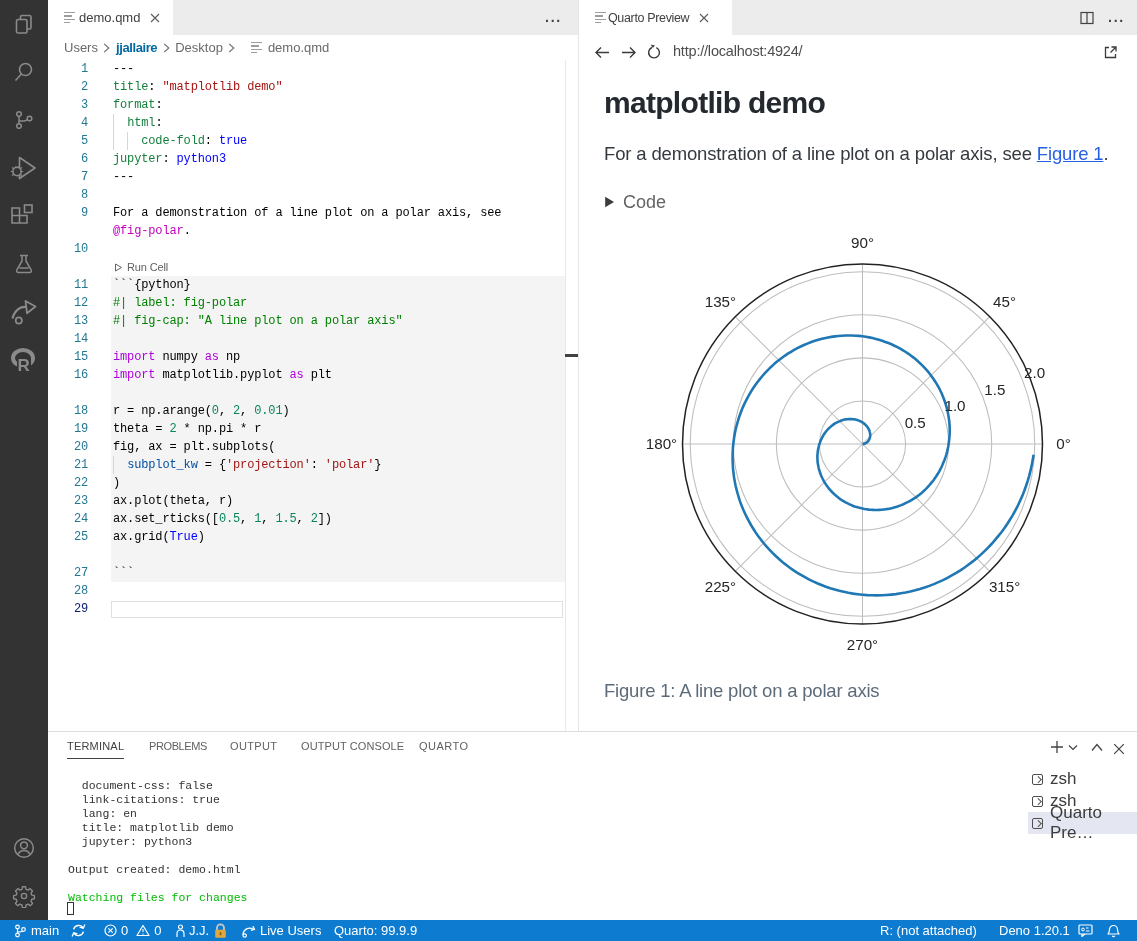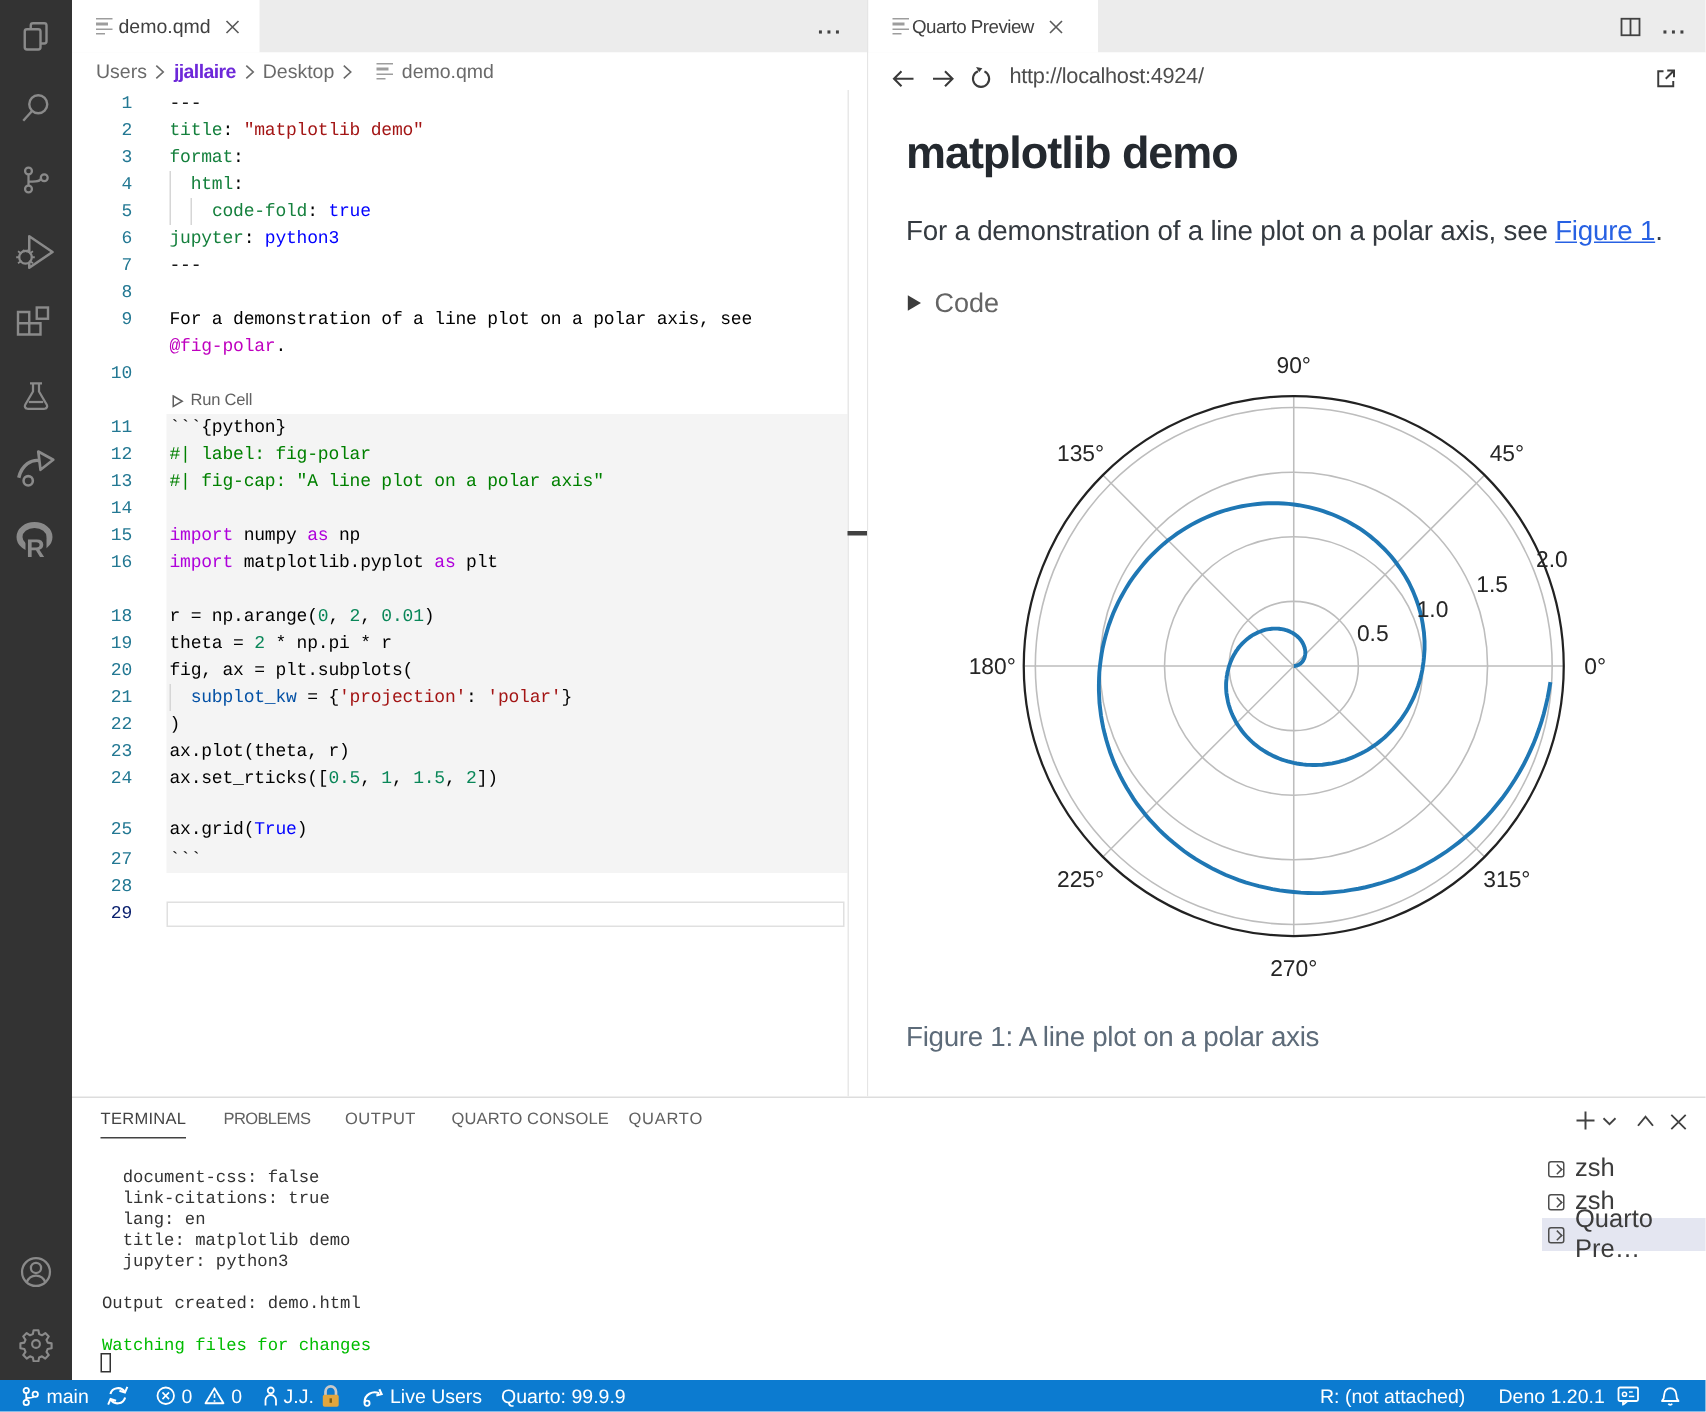--- a/index.html
+++ b/index.html
@@ -124,21 +124,21 @@
         <span class="cl"><svg width="10" height="10" viewBox="0 0 10 10">
             <path d="M1 1 L9 9 M9 1 L1 9" stroke="#5a5a5a" stroke-width="1.1" fill="none"></path>
           </svg></span>
       </div>
   <div class="abs" style="left:497px;top:13px;color:#424242;font-size:14px;letter-spacing:1px;font-weight:bold">···</div>
   <div id="bcrumb">
         <span style="margin-left:16px">Users</span>
         <svg width="7" height="10" viewBox="0 0 7 10" style="margin:0 5.5px;flex:none">
           <path d="M1.2 0.8 L5.8 5 L1.2 9.2" stroke="#6a6a6a" stroke-width="1.1" fill="none"></path>
         </svg>
-        <b style="color:#6d28d9;letter-spacing:-0.4px">jjallaire</b>
+        <b style="color:#0369a1;letter-spacing:-0.4px">jjallaire</b>
         <svg width="7" height="10" viewBox="0 0 7 10" style="margin:0 5.5px;flex:none">
           <path d="M1.2 0.8 L5.8 5 L1.2 9.2" stroke="#6a6a6a" stroke-width="1.1" fill="none"></path>
         </svg>
         <span>Desktop</span>
         <svg width="7" height="10" viewBox="0 0 7 10" style="margin:0 5.5px;flex:none">
           <path d="M1.2 0.8 L5.8 5 L1.2 9.2" stroke="#6a6a6a" stroke-width="1.1" fill="none"></path>
         </svg>
         <span style="margin:0 6px 0 10px;display:inline-flex">
           <span class="ficon">
             <i style="top:0;width:11px"></i>
@@ -247,21 +247,21 @@
           <span class="ct">)</span>
         </div>
 <div class="crow" style="top:432px">
           <span class="ln">23</span>
           <span class="ct">ax.plot(theta, r)</span>
         </div>
 <div class="crow" style="top:450px">
           <span class="ln">24</span>
           <span class="ct">ax.set_rticks([<i class="n">0.5</i>, <i class="n">1</i>, <i class="n">1.5</i>, <i class="n">2</i>])</span>
         </div>
-<div class="crow" style="top:484px">
+<div class="crow" style="top:468px">
           <span class="ln">25</span>
           <span class="ct">ax.grid(<i class="b">True</i>)</span>
         </div>
 <div class="crow" style="top:504px">
           <span class="ln">27</span>
           <span class="ct">```</span>
         </div>
 <div class="crow" style="top:522px">
           <span class="ln">28</span>
           <span class="ct"></span>
@@ -348,21 +348,21 @@
 <text x="955.0" y="411.1" text-anchor="middle" font-size="15.2" fill="#262626">1.0</text>
 <text x="994.8" y="394.6" text-anchor="middle" font-size="15.2" fill="#262626">1.5</text>
 <text x="1034.6" y="378.1" text-anchor="middle" font-size="15.2" fill="#262626">2.0</text>
 </svg>
 
 <div id="panel">
   <div id="ptabs">
         <span class="act" style="left:19px;letter-spacing:0.2px">TERMINAL</span>
         <span style="left:101px;letter-spacing:-0.4px">PROBLEMS</span>
         <span style="left:182px;letter-spacing:0.35px">OUTPUT</span>
-        <span style="left:253px;letter-spacing:0.1px">QUARTO CONSOLE</span>
+        <span style="left:253px;letter-spacing:0.1px">OUTPUT CONSOLE</span>
         <span style="left:371px;letter-spacing:0.5px">QUARTO</span>
       </div>
   <div id="picons">
     <svg width="14" height="14" viewBox="0 0 14 14" style="position:absolute;left:1002px;top:0">
           <path d="M7 1 V13 M1 7 H13" stroke="#424242" stroke-width="1.3"></path>
         </svg>
     <svg width="10" height="8" viewBox="0 0 10 8" style="position:absolute;left:1020px;top:4px">
           <path d="M1 1.5 L5 5.5 L9 1.5" stroke="#424242" stroke-width="1.2" fill="none"></path>
         </svg>
     <svg width="12" height="9" viewBox="0 0 12 9" style="position:absolute;left:1043px;top:3px">

